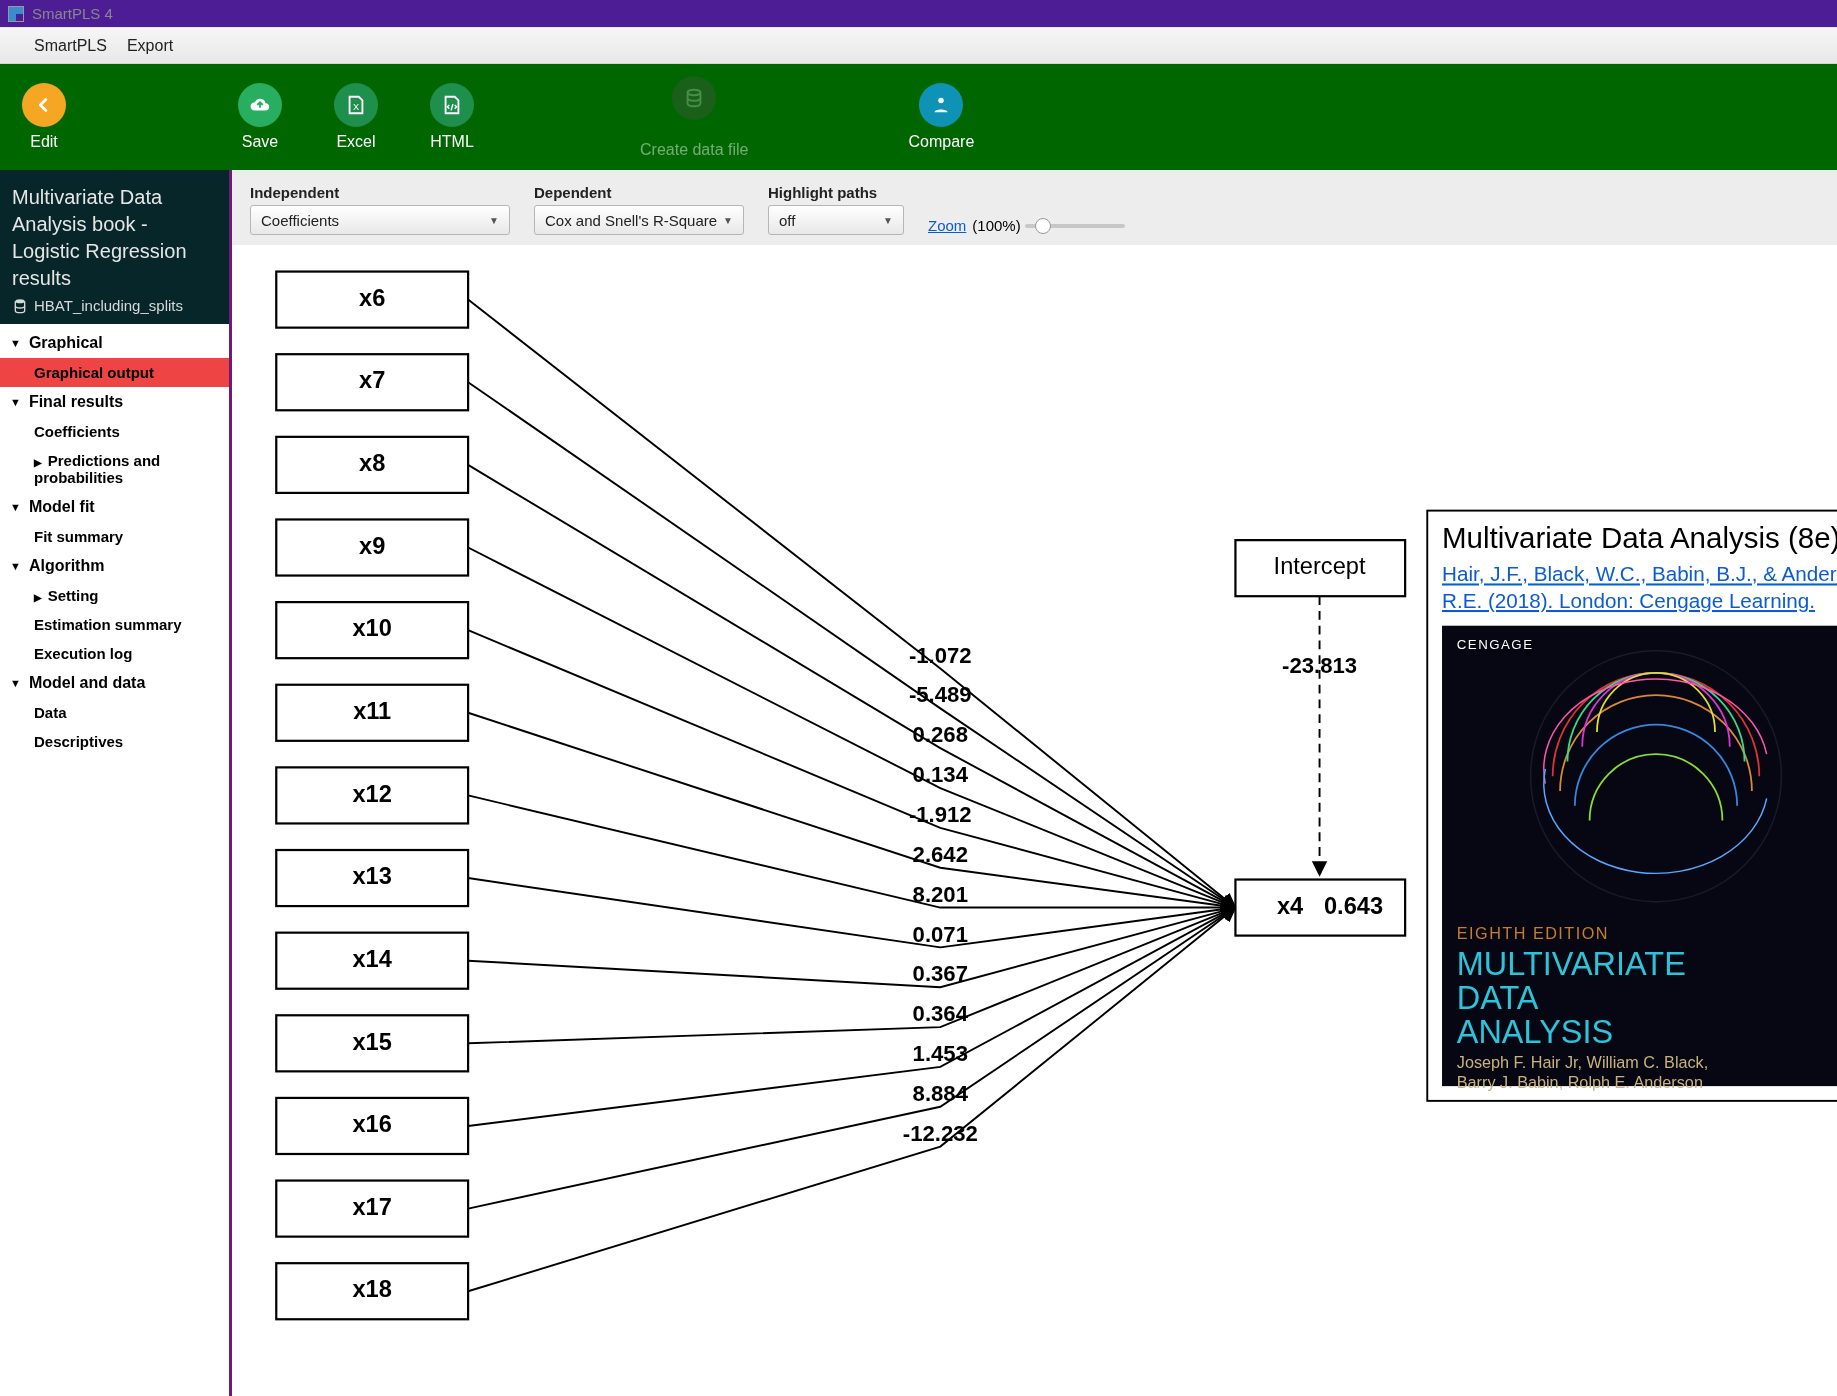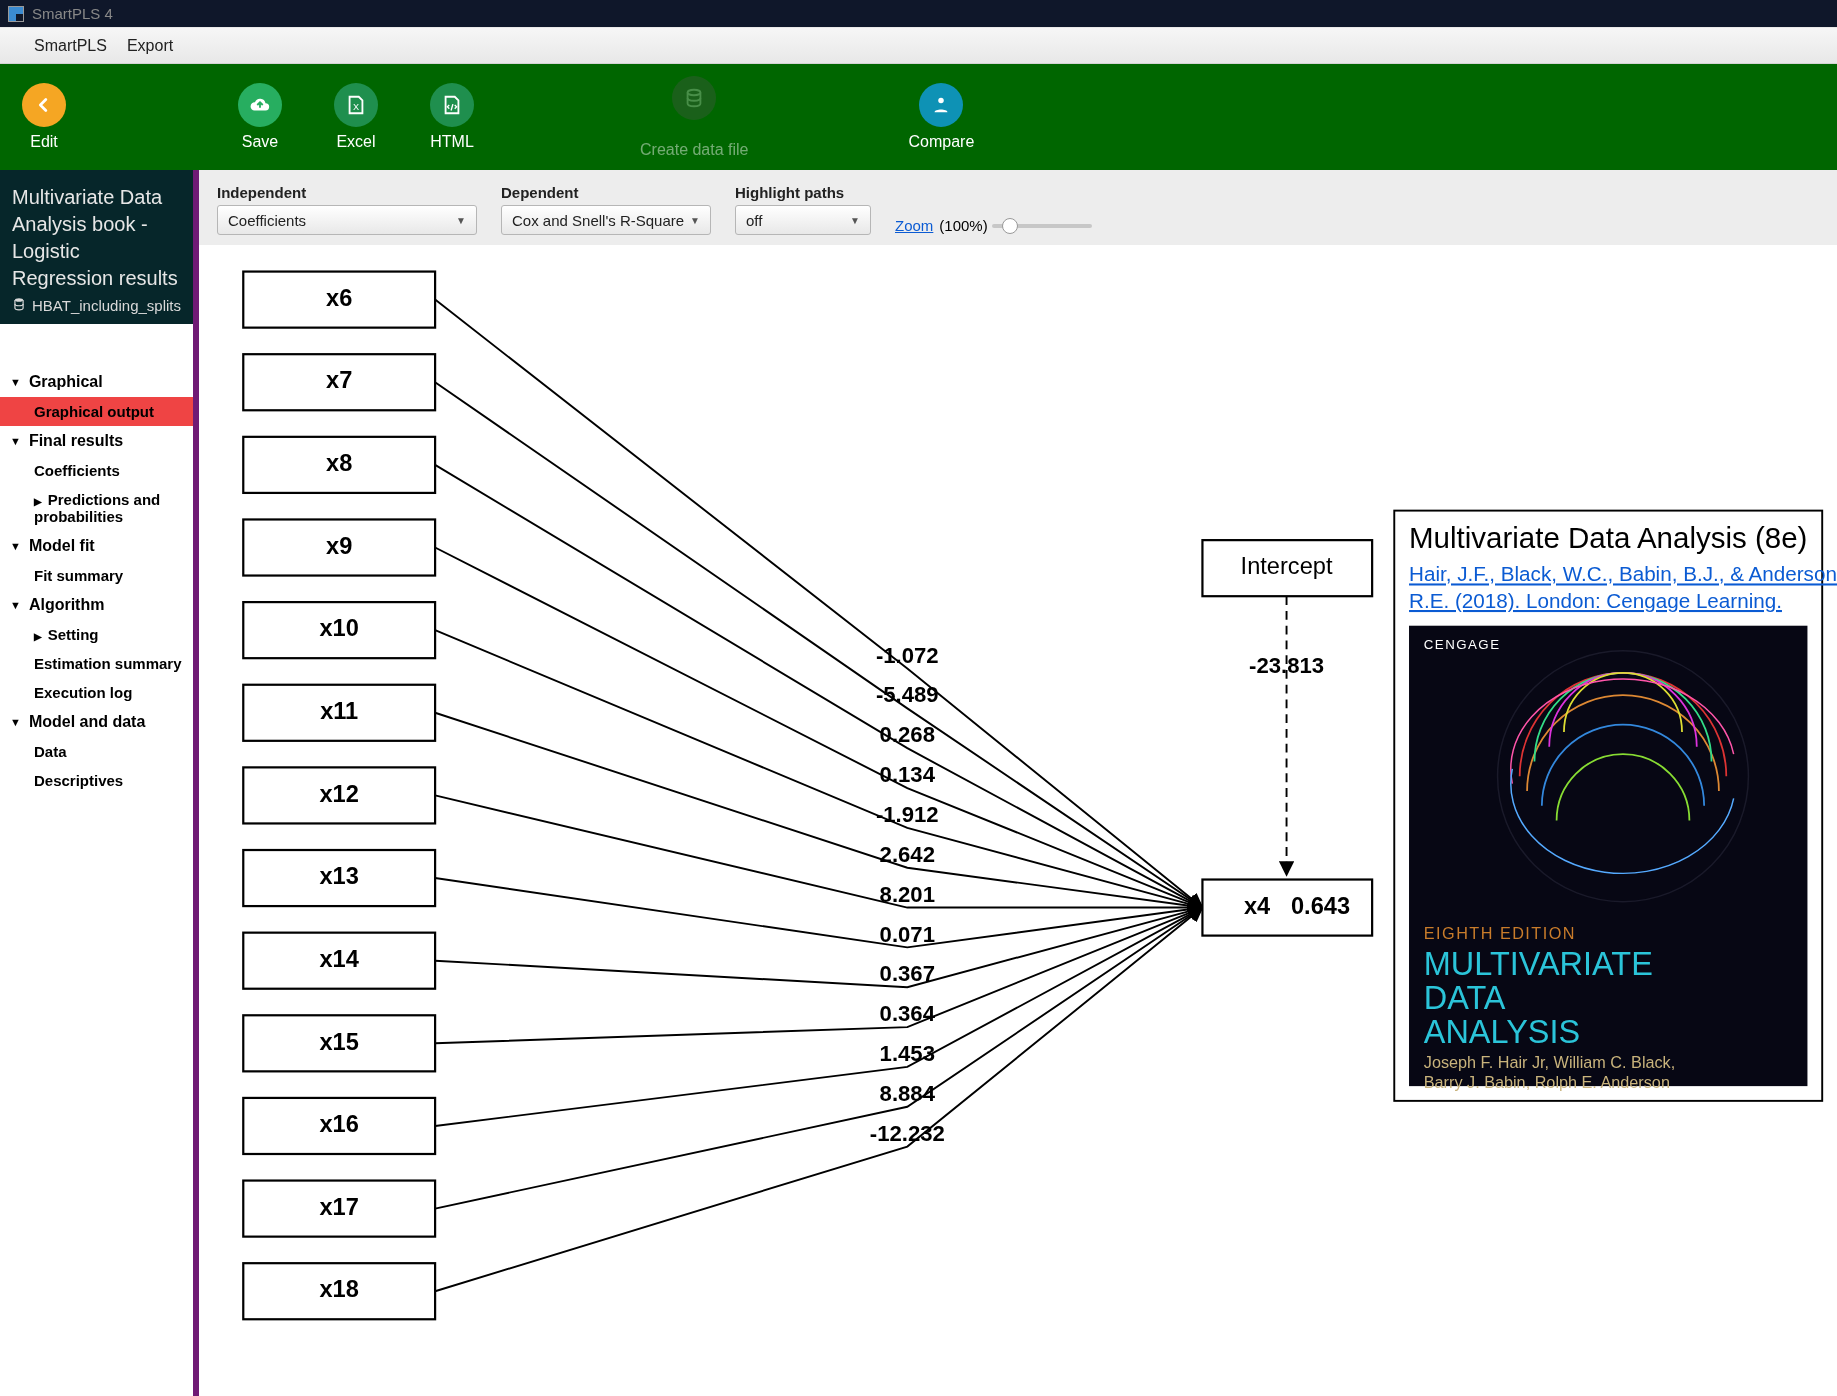--- a/index.html
+++ b/index.html
@@ -1,20 +1,20 @@
 <!DOCTYPE html>
 <html><head>
 <meta charset="utf-8">
 <style>
   * { box-sizing: border-box; margin: 0; padding: 0; }
   html, body { width: 100%; height: 100%; font-family: Arial, Helvetica, sans-serif; font-size: 14px; color: #000; }
   body { display: flex; flex-direction: column; background: #fff; }
 
   
-  .titlebar { height: 28px; display:flex; align-items:center; padding:0 8px; background:#0f172a; color:#888; font-size:15px; border-bottom:1px solid #e8e8e8;}
+  .titlebar { height: 28px; display:flex; align-items:center; padding:0 8px; background:#4c1d95; color:#888; font-size:15px; border-bottom:1px solid #e8e8e8;}
   .titlebar .app-icon { width:16px; height:16px; margin-right:8px; display:inline-block; border:1px solid #999; background:
      linear-gradient(to right,#3b8bd1 0 50%, transparent 50% 100%),
      linear-gradient(to bottom,#3b8bd1 0 50%, transparent 50% 100%); }
 
   
   .menubar { height: 36px; display:flex; align-items:center; gap:20px; padding: 0 34px;
              background: linear-gradient(#f6f6f6,#e8e8e8); border-bottom:1px solid #d4d4d4; font-size:16px; color:#222;}
   .menubar span { cursor:default; }
 
   
@@ -29,23 +29,23 @@
   .ic-html { background:#1f8f4e; }
   .ic-data { background:#3b5a3b; }
   .ic-compare { background:#0e92b5; }
   .tool-icon svg { width:22px; height:22px; fill:#fff; }
   .tool-spacer-lg { width:80px; }
 
   
   .body { flex:1; display:flex; min-height:0; }
 
   
-  .sidebar { width:199px; background:#fff; border-right:6px solid #701a75; display:flex; flex-direction:column;gap:39px; }
+  .sidebar { width:232px; background:#fff; border-right:3px solid #701a75; display:flex; flex-direction:column; }
   .sidebar-header { background:#06262a; color:#e6e6e6; padding:14px 12px 8px 12px; font-family: "Segoe UI Light","Segoe UI",Arial,sans-serif; font-size:20px; line-height:1.35; }
-  .sidebar-header .ds { display:flex; gap:6px; font-size:15px; color:#d9d9d9; margin-top:4px;}
+  .sidebar-header .ds { display:flex; align-items:center; gap:6px; font-size:15px; color:#d9d9d9; margin-top:4px;}
   .sidebar-header .ds svg { width:16px; height:16px; fill:#d9d9d9; }
   .tree { padding-top:4px; }
   .tree-section { font-weight:bold; font-size:16px; padding:6px 10px; display:flex; align-items:center; gap:4px; cursor:default;}
   .tree-section::before { content:"▼"; font-size:11px; color:#000; margin-right:4px;}
   .tree-item { font-size:15px; padding:6px 10px 6px 34px; cursor:default; font-weight:bold;}
   .tree-item.sub::before { content:"▶"; font-size:10px; margin-right:6px; color:#000;}
   .tree-item.selected { background:#ef4444; }
 
   
   .main { flex:1; display:flex; flex-direction:column; background:#ededed; min-width:0;}

